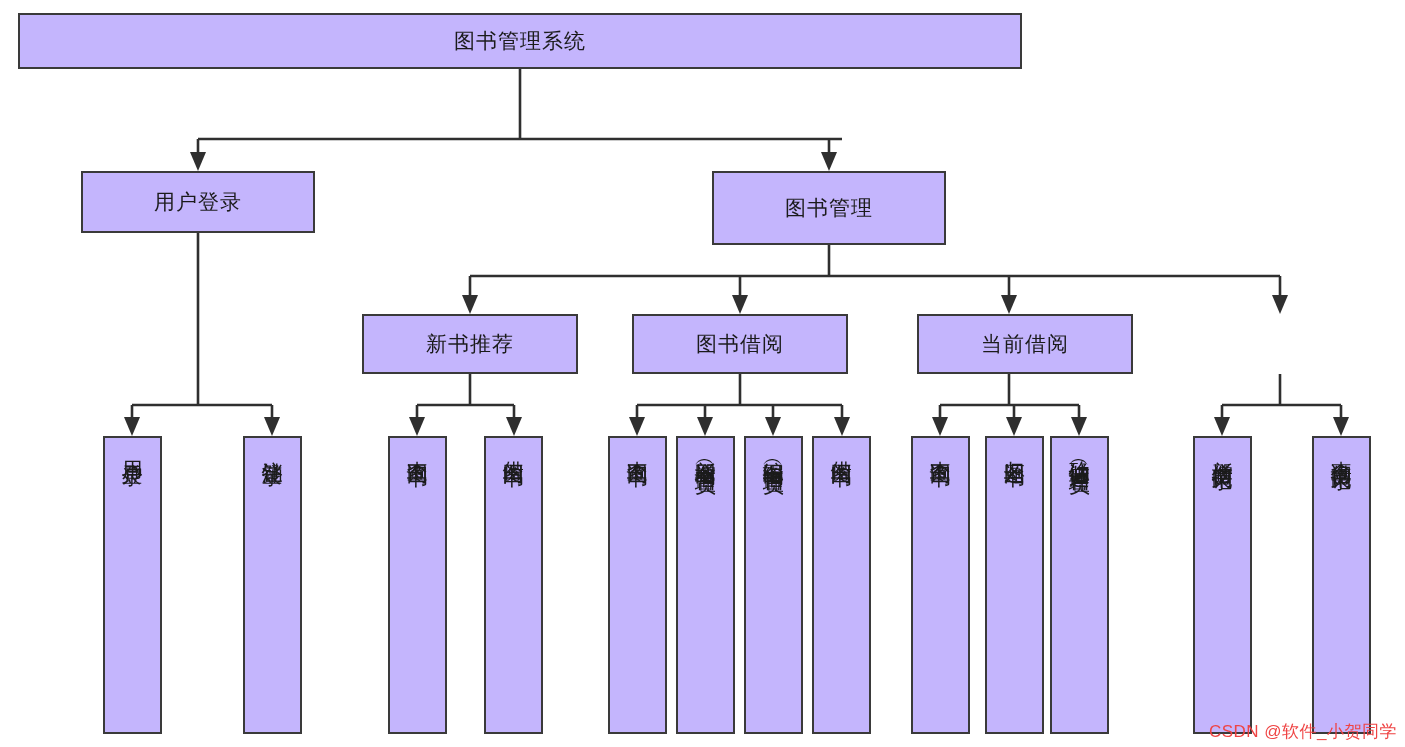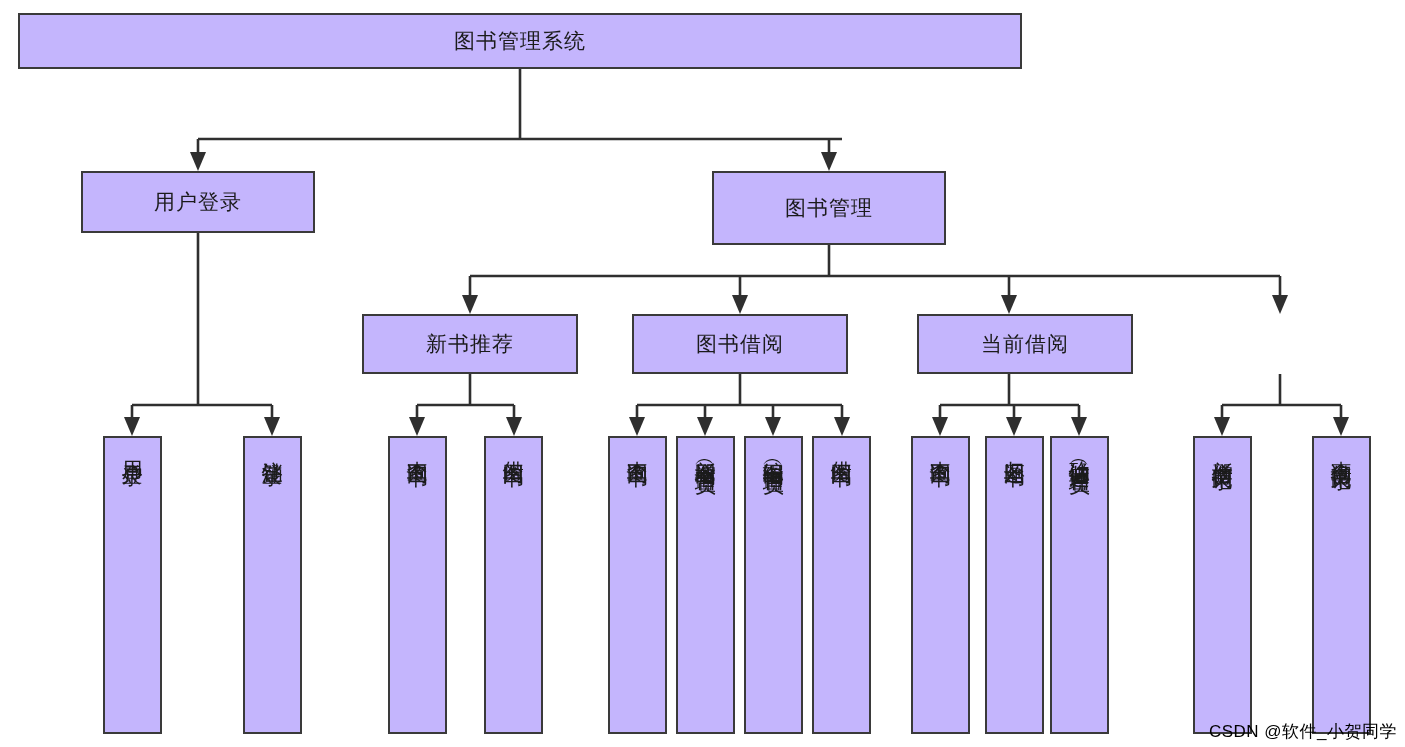--- a/index.html
+++ b/index.html
@@ -54,21 +54,21 @@
     color: #1b1b1b;
   }
   .node-root {
     font-size: 22px;
   }
   #watermark {
     position: absolute;
     right: 8px;
     bottom: 4px;
     font-size: 17px;
-    color: #000000;
+    color: #ef4444;
     letter-spacing: 0.5px;
     white-space: nowrap;
     user-select: none;
   }
 </style>
 </head>
 <body>
 
 <div id="diagram-root">
 

